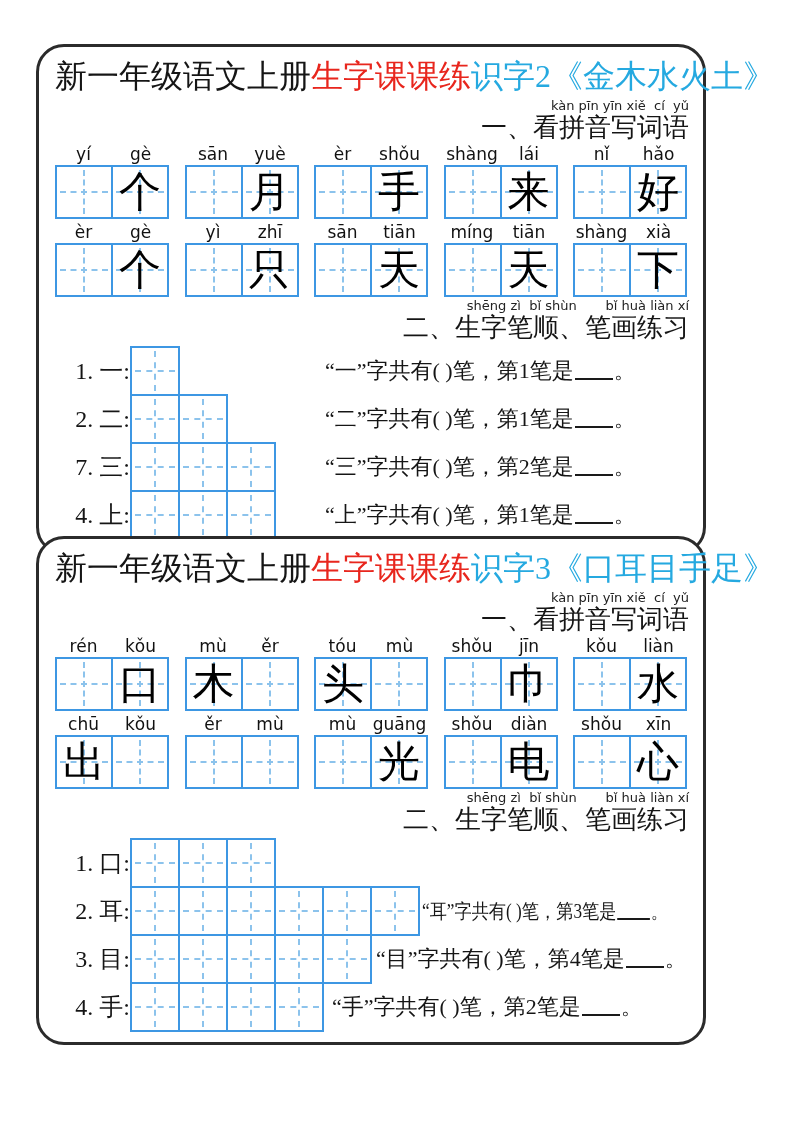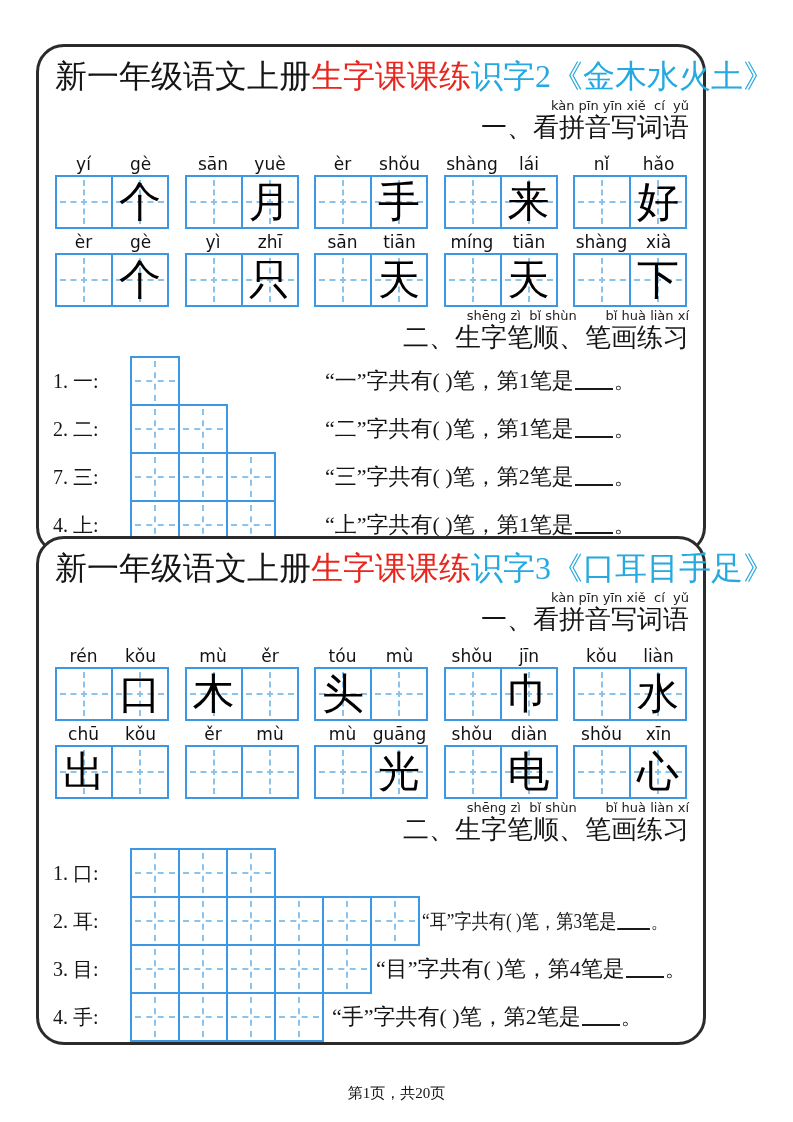--- a/index.html
+++ b/index.html
@@ -48,21 +48,21 @@
     line-height: 14px;
     white-space: pre;
     color: #222;
     margin-left: 50px;
   }
   .sec-title {
     font-size: 26px;
     line-height: 29px;
   }
 
-  .word-rows { margin-top: 11px; }
+  .word-rows { margin-top: 1px; }
   .word-row {
     display: flex;
     justify-content: space-between;
     padding: 0 2px;
   }
   .word-row + .word-row { margin-top: 2px; }
   .word-unit { width: 114px; }
   .word-pinyin {
     display: flex;
     font-family: "DejaVu Sans", sans-serif;
@@ -96,22 +96,23 @@
   .stroke-list { margin-top: 4px; }
   .stroke-item {
     position: relative;
     display: flex;
     align-items: center;
     height: 50px;
   }
   .stroke-item + .stroke-item { margin-top: -2px; }
   .stroke-label {
     width: 77px; flex-shrink: 0;
-    font-size: 20px;
+    font-size: 24px;
     white-space: nowrap;
+    text-align: right;
   }
   .sboxes { display: flex; align-self: center; }
   .sbox {
     position: relative;
     width: 50px; height: 50px;
     box-sizing: border-box;
     border: 2px solid var(--grid);
     background: #fff;
   }
   .sbox + .sbox { margin-left: -2px; }
@@ -505,14 +506,13 @@
             <div class="sbox"></div>
             <div class="sbox"></div>
             <div class="sbox"></div>
             <div class="sbox"></div>
           </div>
           <span class="qwrap"><span class="qtext">“手”字共有(  )笔，第2笔是</span><span class="blank"></span><span class="qtail">。</span></span>
         </div>
       </div>
   </div>
 
-  <div class="footer">第1页，共20页</div>
 </div>
 
 </body></html>

